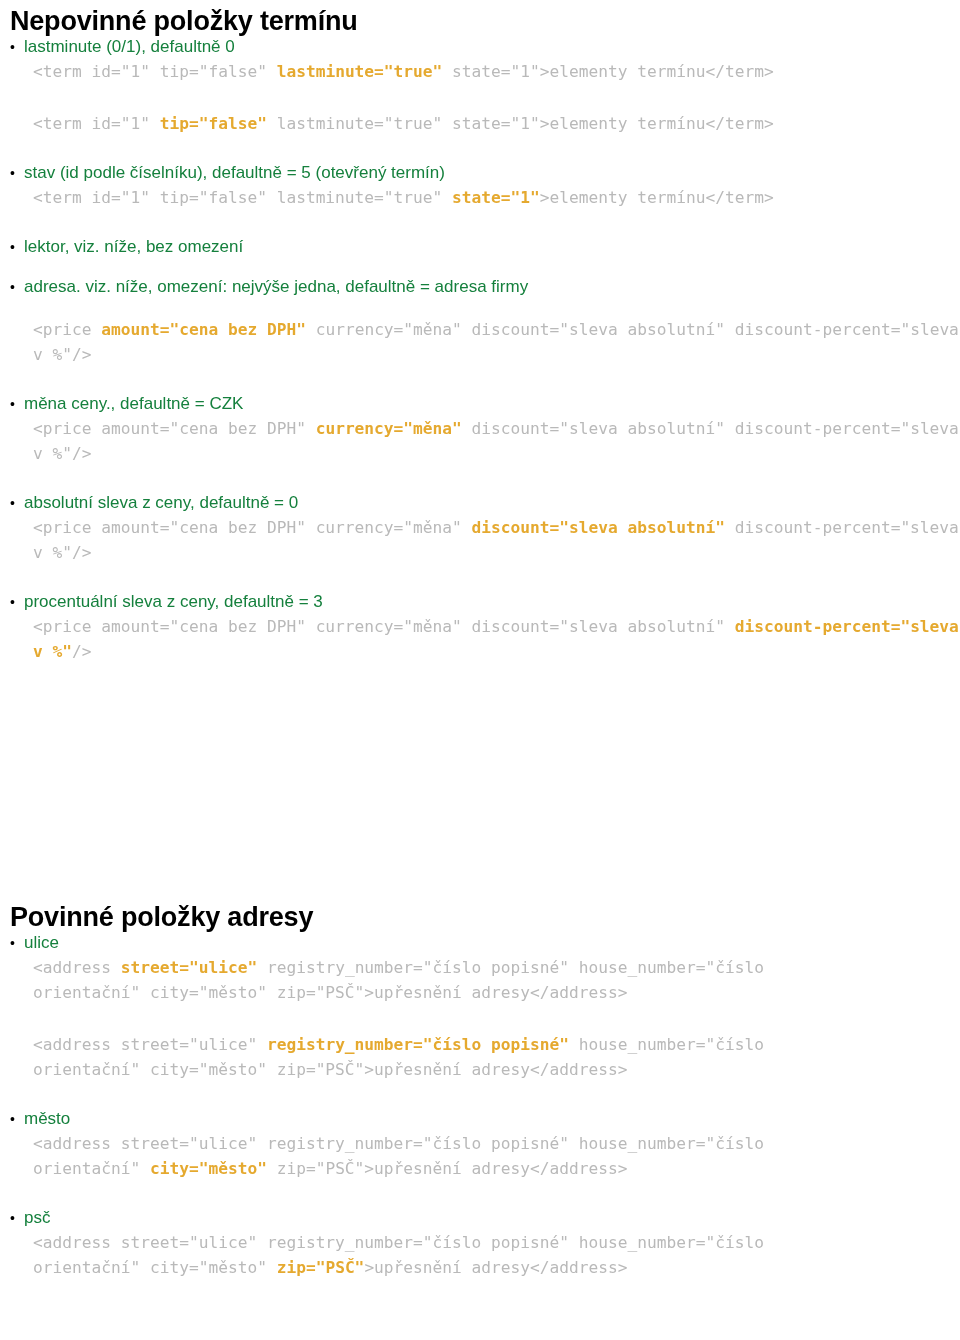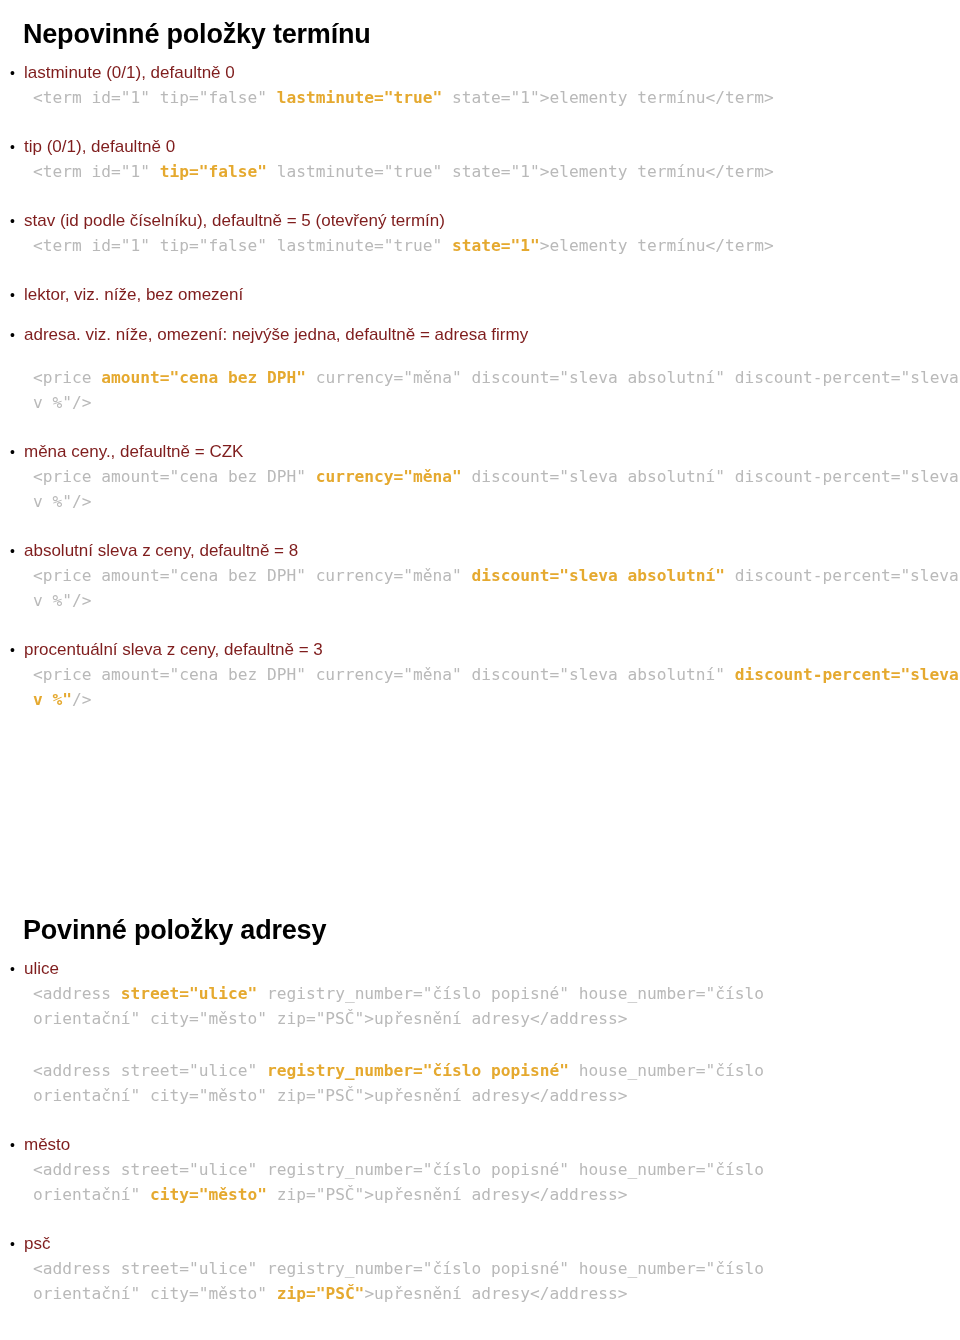--- a/index.html
+++ b/index.html
@@ -24,21 +24,21 @@
     padding: 0;
   }
 
   
   .section-title {
     font-family: "Liberation Sans", sans-serif;
     font-weight: bold;
     font-size: 27px;
     line-height: 30px;
     color: #000000;
-    margin: 13px;
+    margin: 0;
     padding: 0 0 0 10px;
     letter-spacing: -0.2px;
     white-space: nowrap;
   }
 
   
   .item-list {
     list-style: none;
     margin: 0;
     padding: 0;
@@ -48,21 +48,21 @@
     padding-left: 24px;
     margin: 0;
   }
   .item + .item { margin-top: 0; }
 
   .item-label {
     position: relative;
     font-family: "Liberation Sans", sans-serif;
     font-size: 17px;
     line-height: 22px;
-    color: #7f1d1d;
+    color: #15803d;
     white-space: nowrap;
     padding-left: 0;
   }
   .item-label::before {
     content: "\2022";
     position: absolute;
     left: -14px;
     top: 0;
     font-size: 14px;
     line-height: 22px;
@@ -100,21 +100,20 @@
 
   <div class="block-1">
     <h1 class="section-title">Nepovinné položky termínu</h1>
     <ul class="item-list" id="list-0">
         <li class="item">
           <div class="item-label">lastminute (0/1), defaultně 0</div>
           <div class="code"><span>&lt;term id="1" tip="false" </span><span class="hl">lastminute="true"</span><span> state="1"&gt;elementy termínu&lt;/term&gt;</span></div>
           <div class="gap-entry"></div>
         </li>
         <li class="item">
-          <div class="item-label">tip (0/1), defaultně 0</div>
           <div class="code"><span>&lt;term id="1" </span><span class="hl">tip="false"</span><span> lastminute="true" state="1"&gt;elementy termínu&lt;/term&gt;</span></div>
           <div class="gap-entry"></div>
         </li>
         <li class="item">
           <div class="item-label">stav (id podle číselníku), defaultně = 5 (otevřený termín)</div>
           <div class="code"><span>&lt;term id="1" tip="false" lastminute="true" </span><span class="hl">state="1"</span><span>&gt;elementy termínu&lt;/term&gt;</span></div>
           <div class="gap-entry"></div>
         </li>
         <li class="item">
           <div class="item-label">lektor, viz. níže, bez omezení</div>
@@ -127,21 +126,21 @@
         <li class="item">
           <div class="code"><span>&lt;price </span><span class="hl">amount="cena bez DPH"</span><span> currency="měna" discount="sleva absolutní" discount-percent="sleva v %"/&gt;</span></div>
           <div class="gap-entry"></div>
         </li>
         <li class="item">
           <div class="item-label">měna ceny., defaultně = CZK</div>
           <div class="code"><span>&lt;price amount="cena bez DPH" </span><span class="hl">currency="měna"</span><span> discount="sleva absolutní" discount-percent="sleva v %"/&gt;</span></div>
           <div class="gap-entry"></div>
         </li>
         <li class="item">
-          <div class="item-label">absolutní sleva z ceny, defaultně = 8</div>
+          <div class="item-label">absolutní sleva z ceny, defaultně = 0</div>
           <div class="code"><span>&lt;price amount="cena bez DPH" currency="měna" </span><span class="hl">discount="sleva absolutní"</span><span> discount-percent="sleva v %"/&gt;</span></div>
           <div class="gap-entry"></div>
         </li>
         <li class="item">
           <div class="item-label">procentuální sleva z ceny, defaultně = 3</div>
           <div class="code"><span>&lt;price amount="cena bez DPH" currency="měna" discount="sleva absolutní" </span><span class="hl">discount-percent="sleva v %"</span><span>/&gt;</span></div>
           <div class="gap-entry"></div>
         </li>
       </ul>
   </div>

